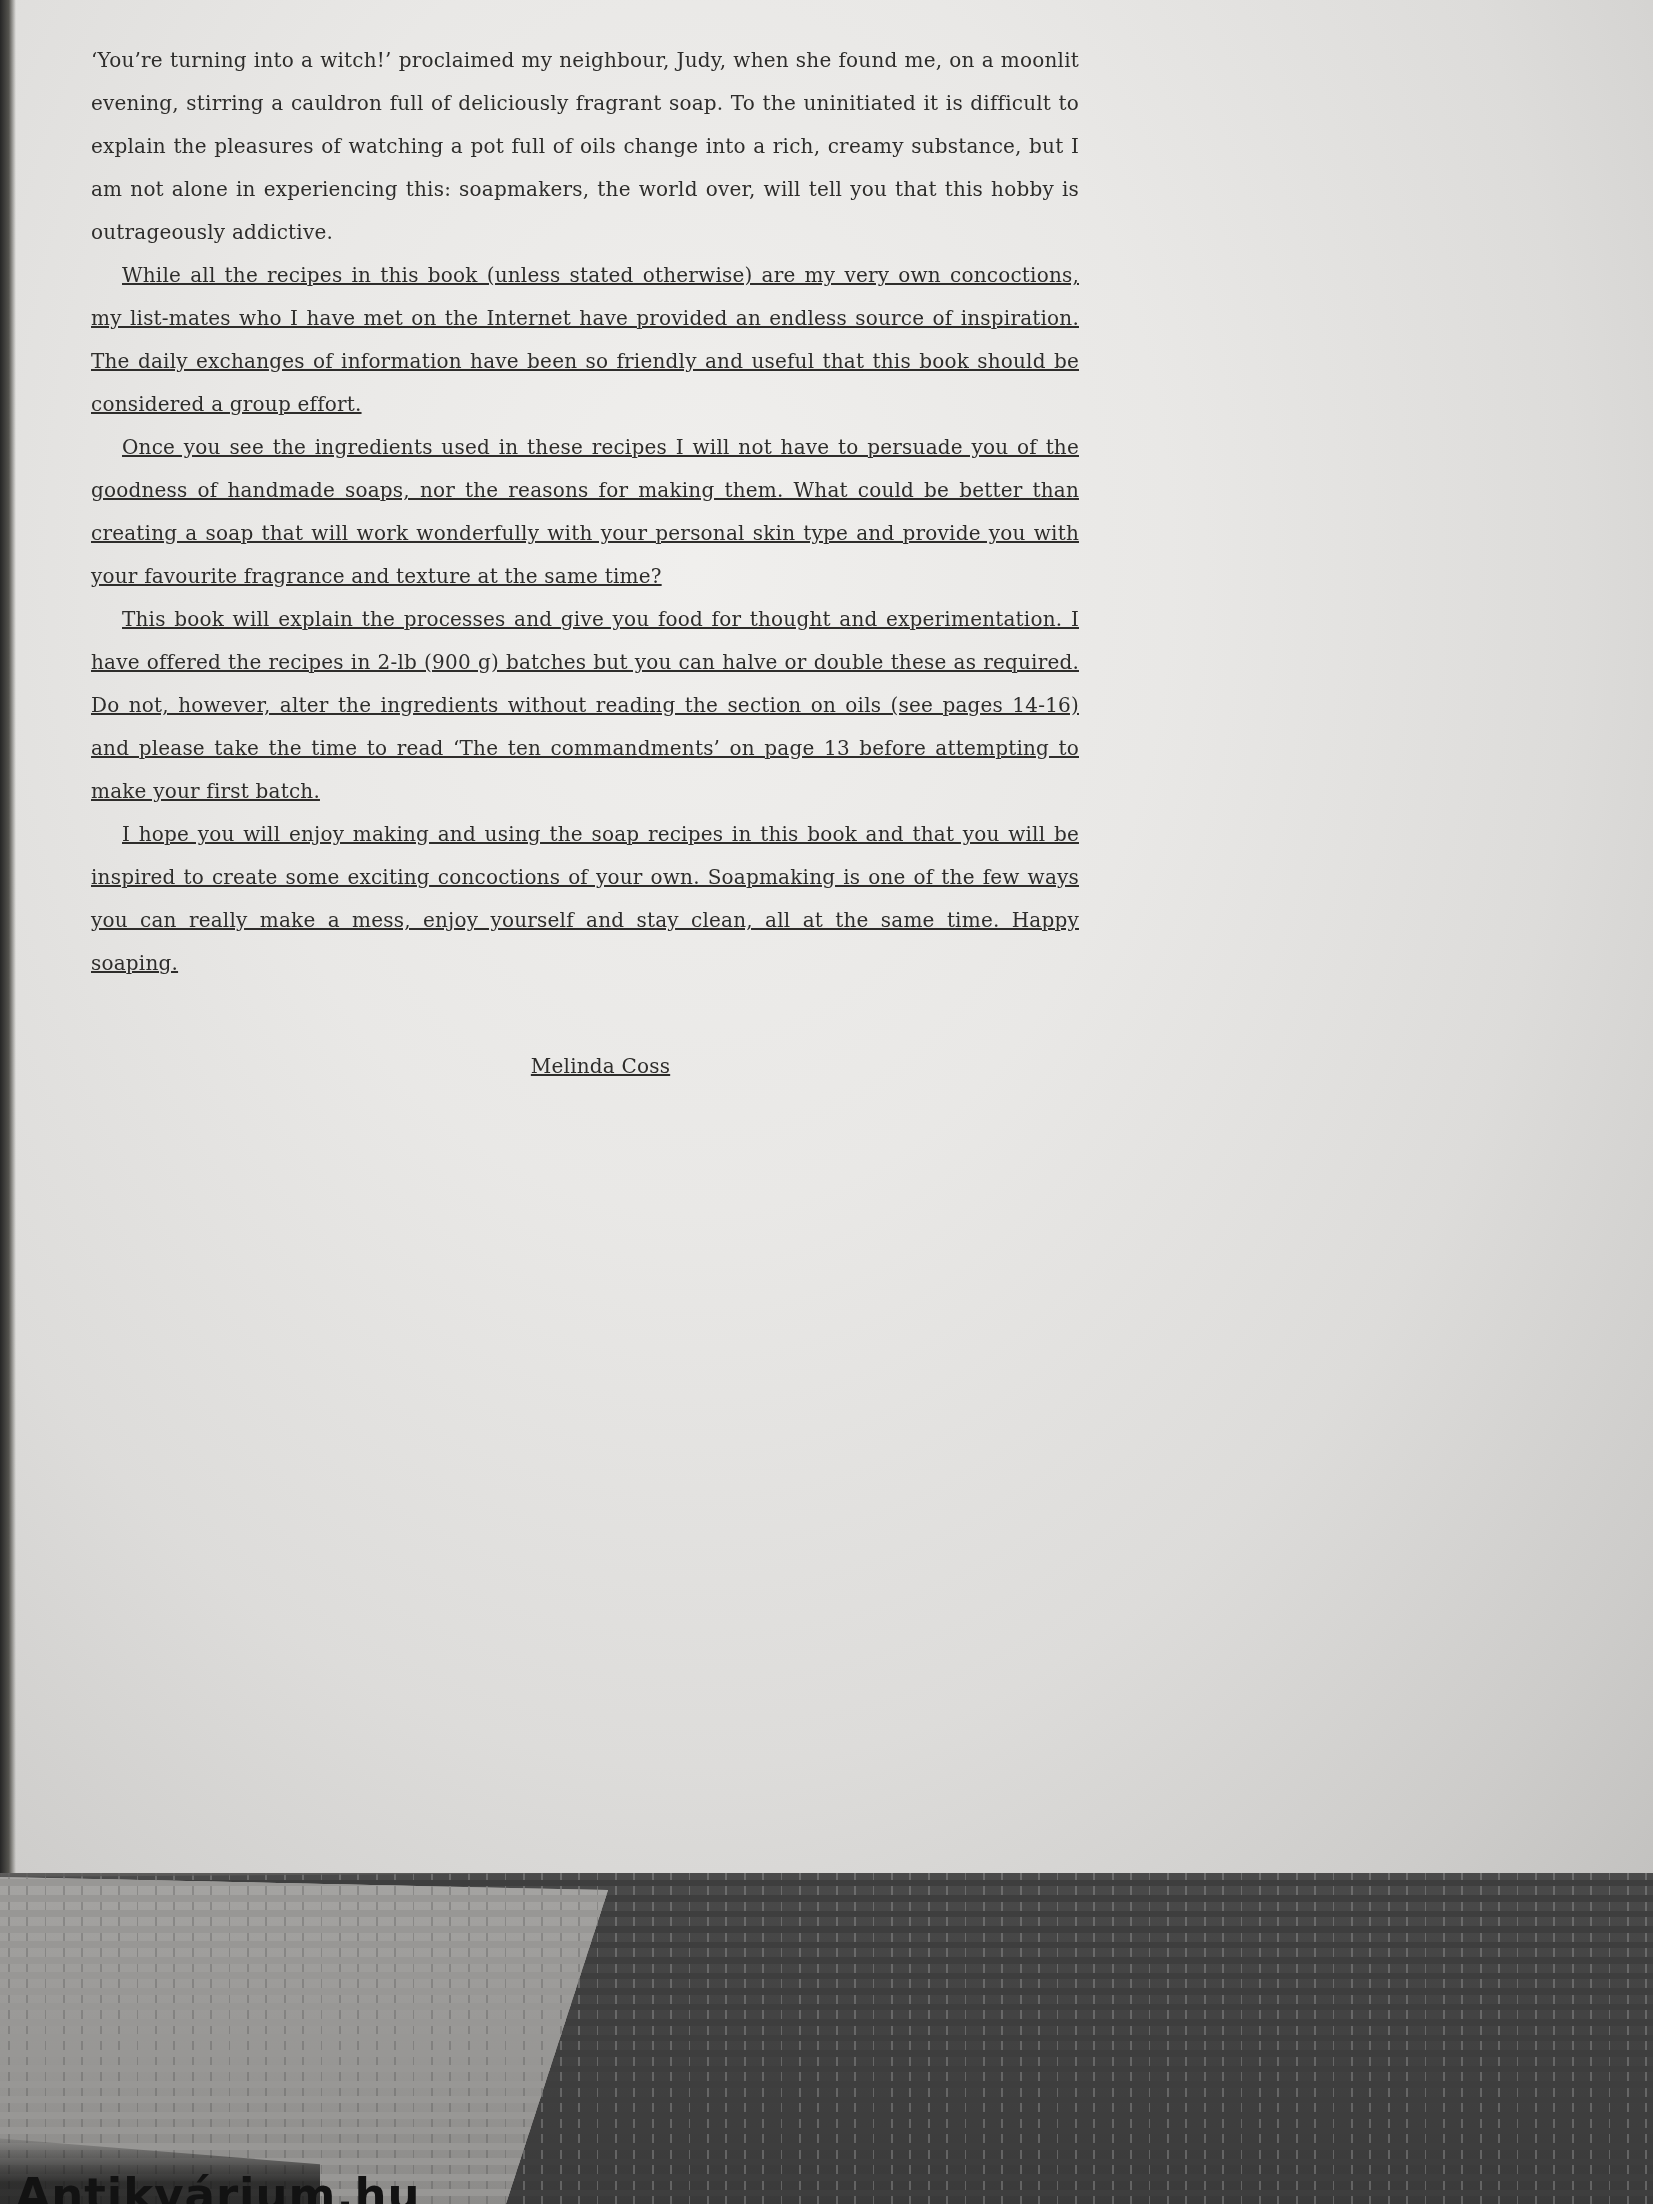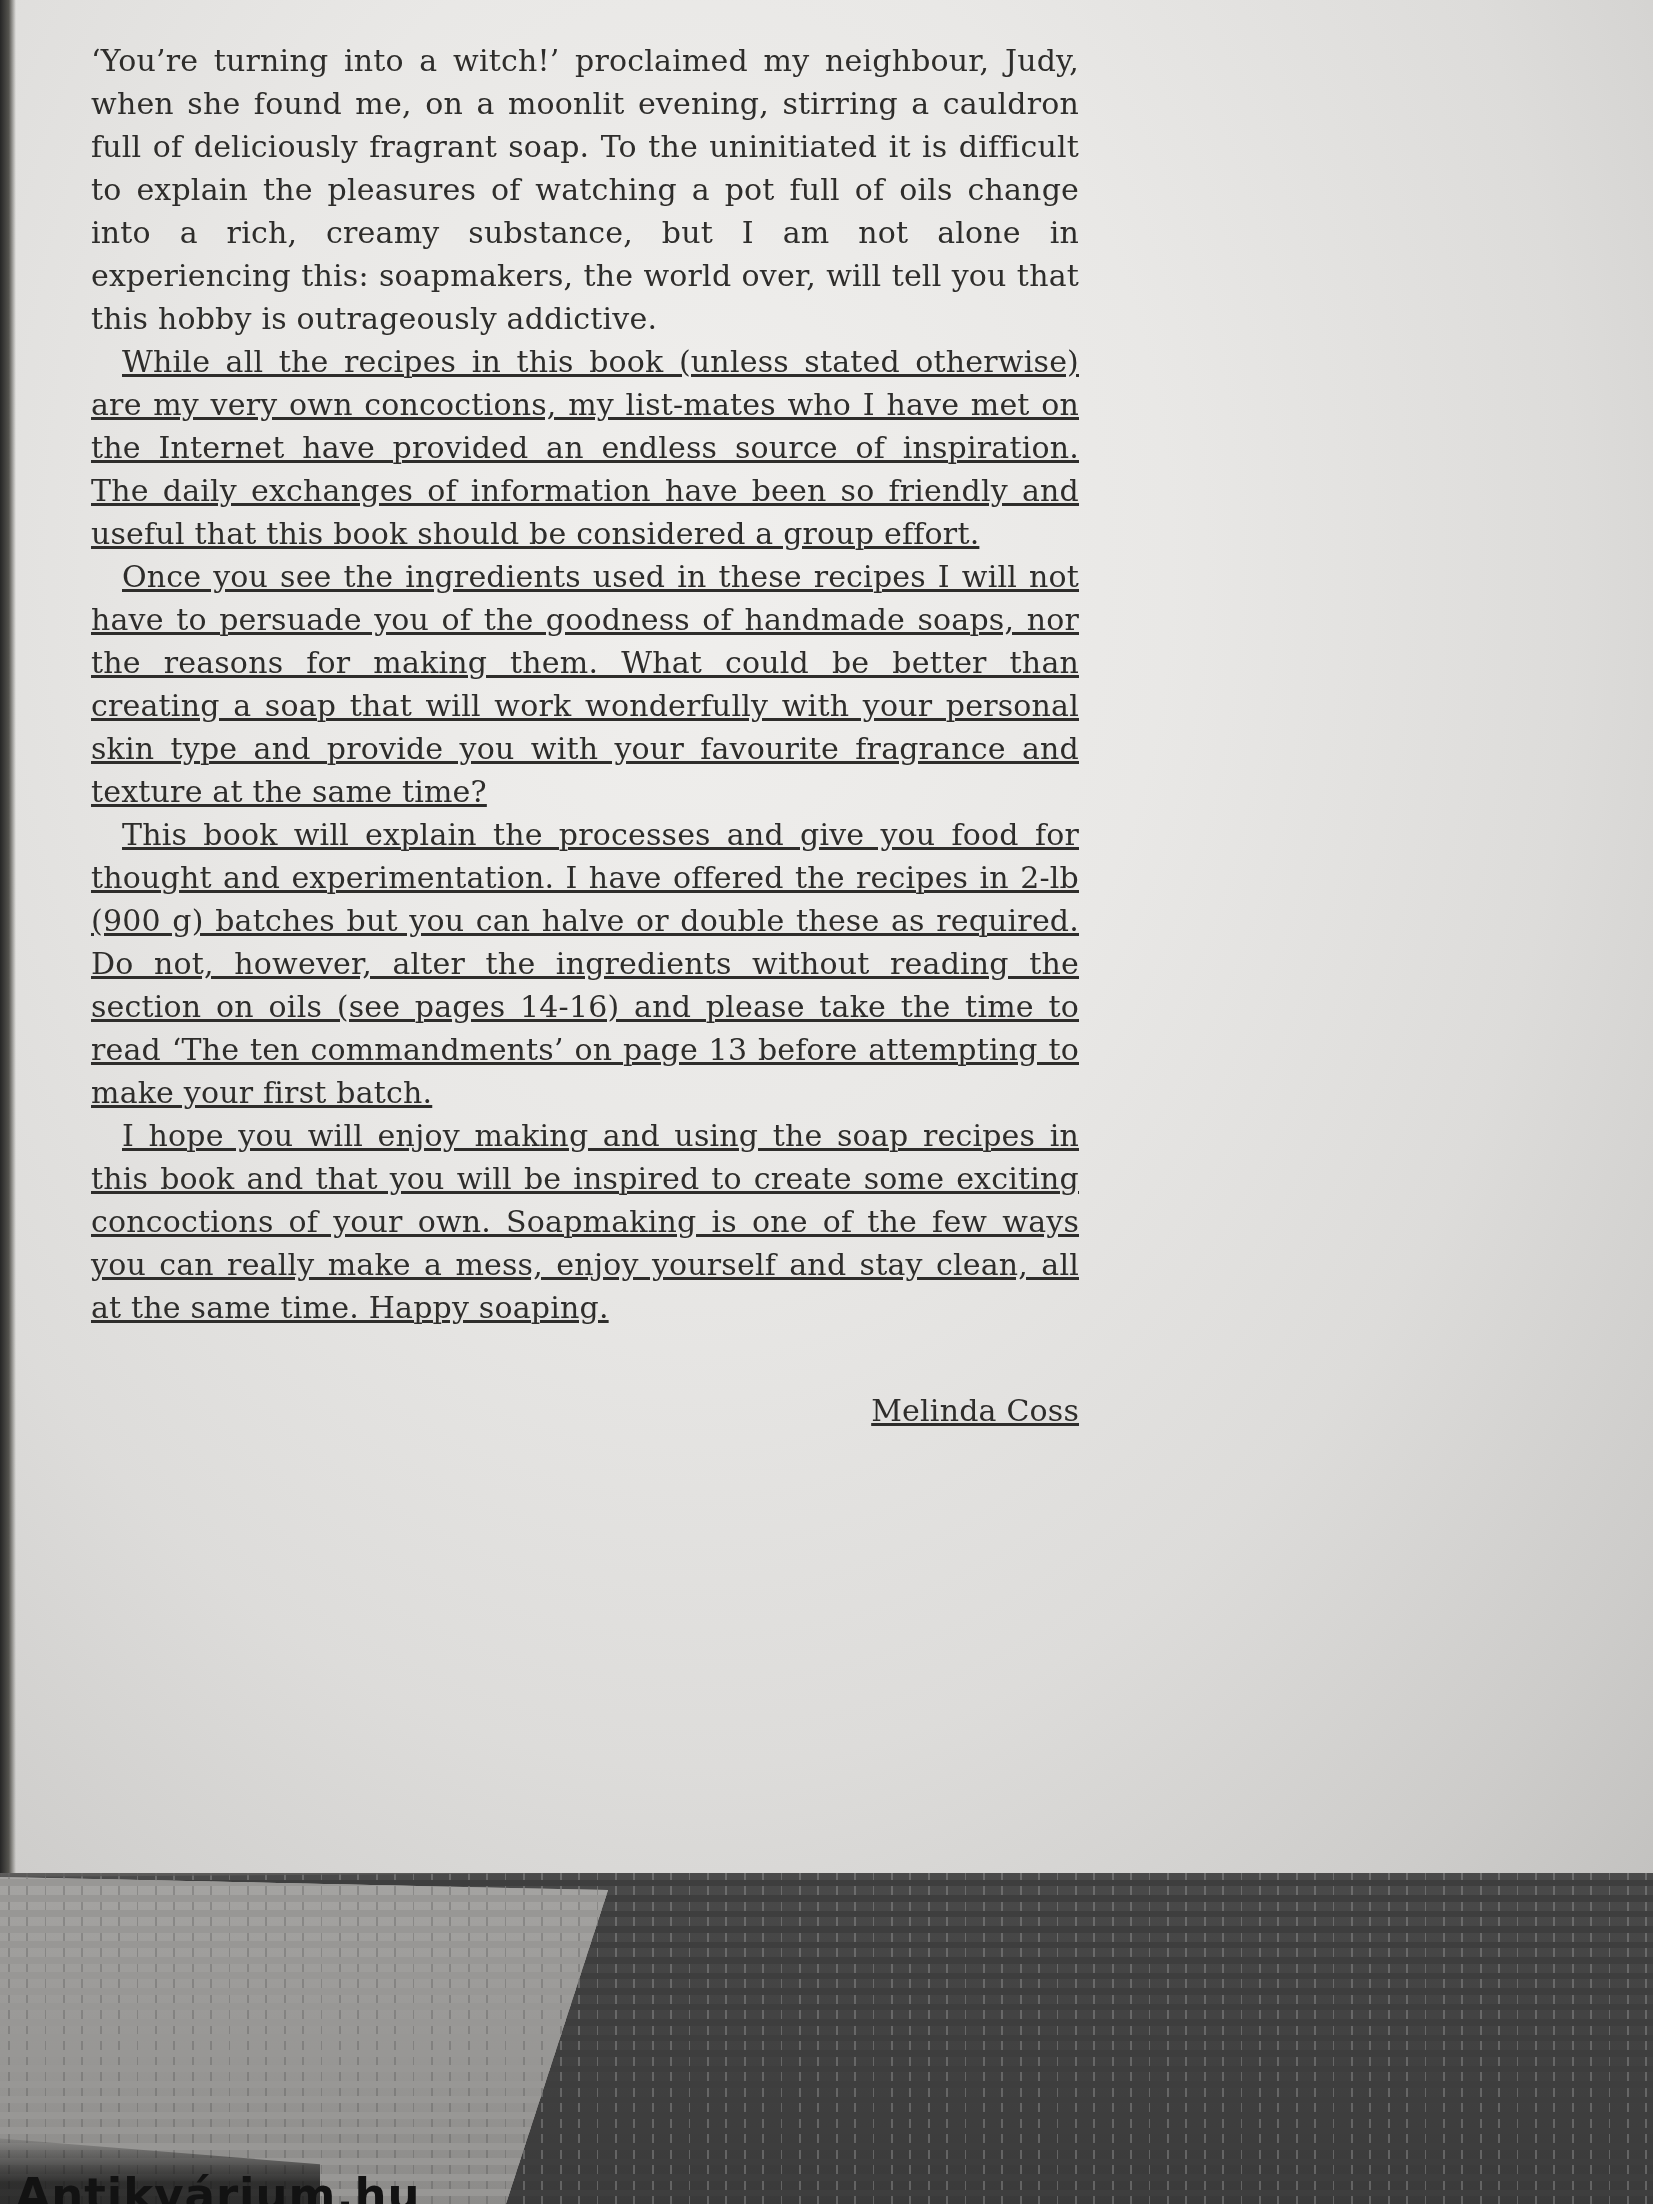--- a/index.html
+++ b/index.html
@@ -27,33 +27,33 @@
         #cdccca 88%,
         #c3c2c0 100%);
   }
 
   .text-block {
     position: absolute;
     left: 91px;
     top: 39px;
     width: 988px;
     color: #2e2d2b;
-    font-size: 30px;
+    font-size: 20px;
     line-height: 43px;
     text-align: justify;
     letter-spacing: 0.2px;
   }
 
   .text-block p { margin: 0; }
   .text-block p + p { text-indent: 31px; text-decoration: underline; }
 
   .signature {
     margin-top: 60px !important;
     text-indent: 27px;
-    text-align: right;
+    text-align: center;
   }
 
   
   .page-bottom-shadow {
     position: absolute;
     left: 0;
     top: 1840px;
     width: 1669px;
     height: 37px;
     background: linear-gradient(180deg,

